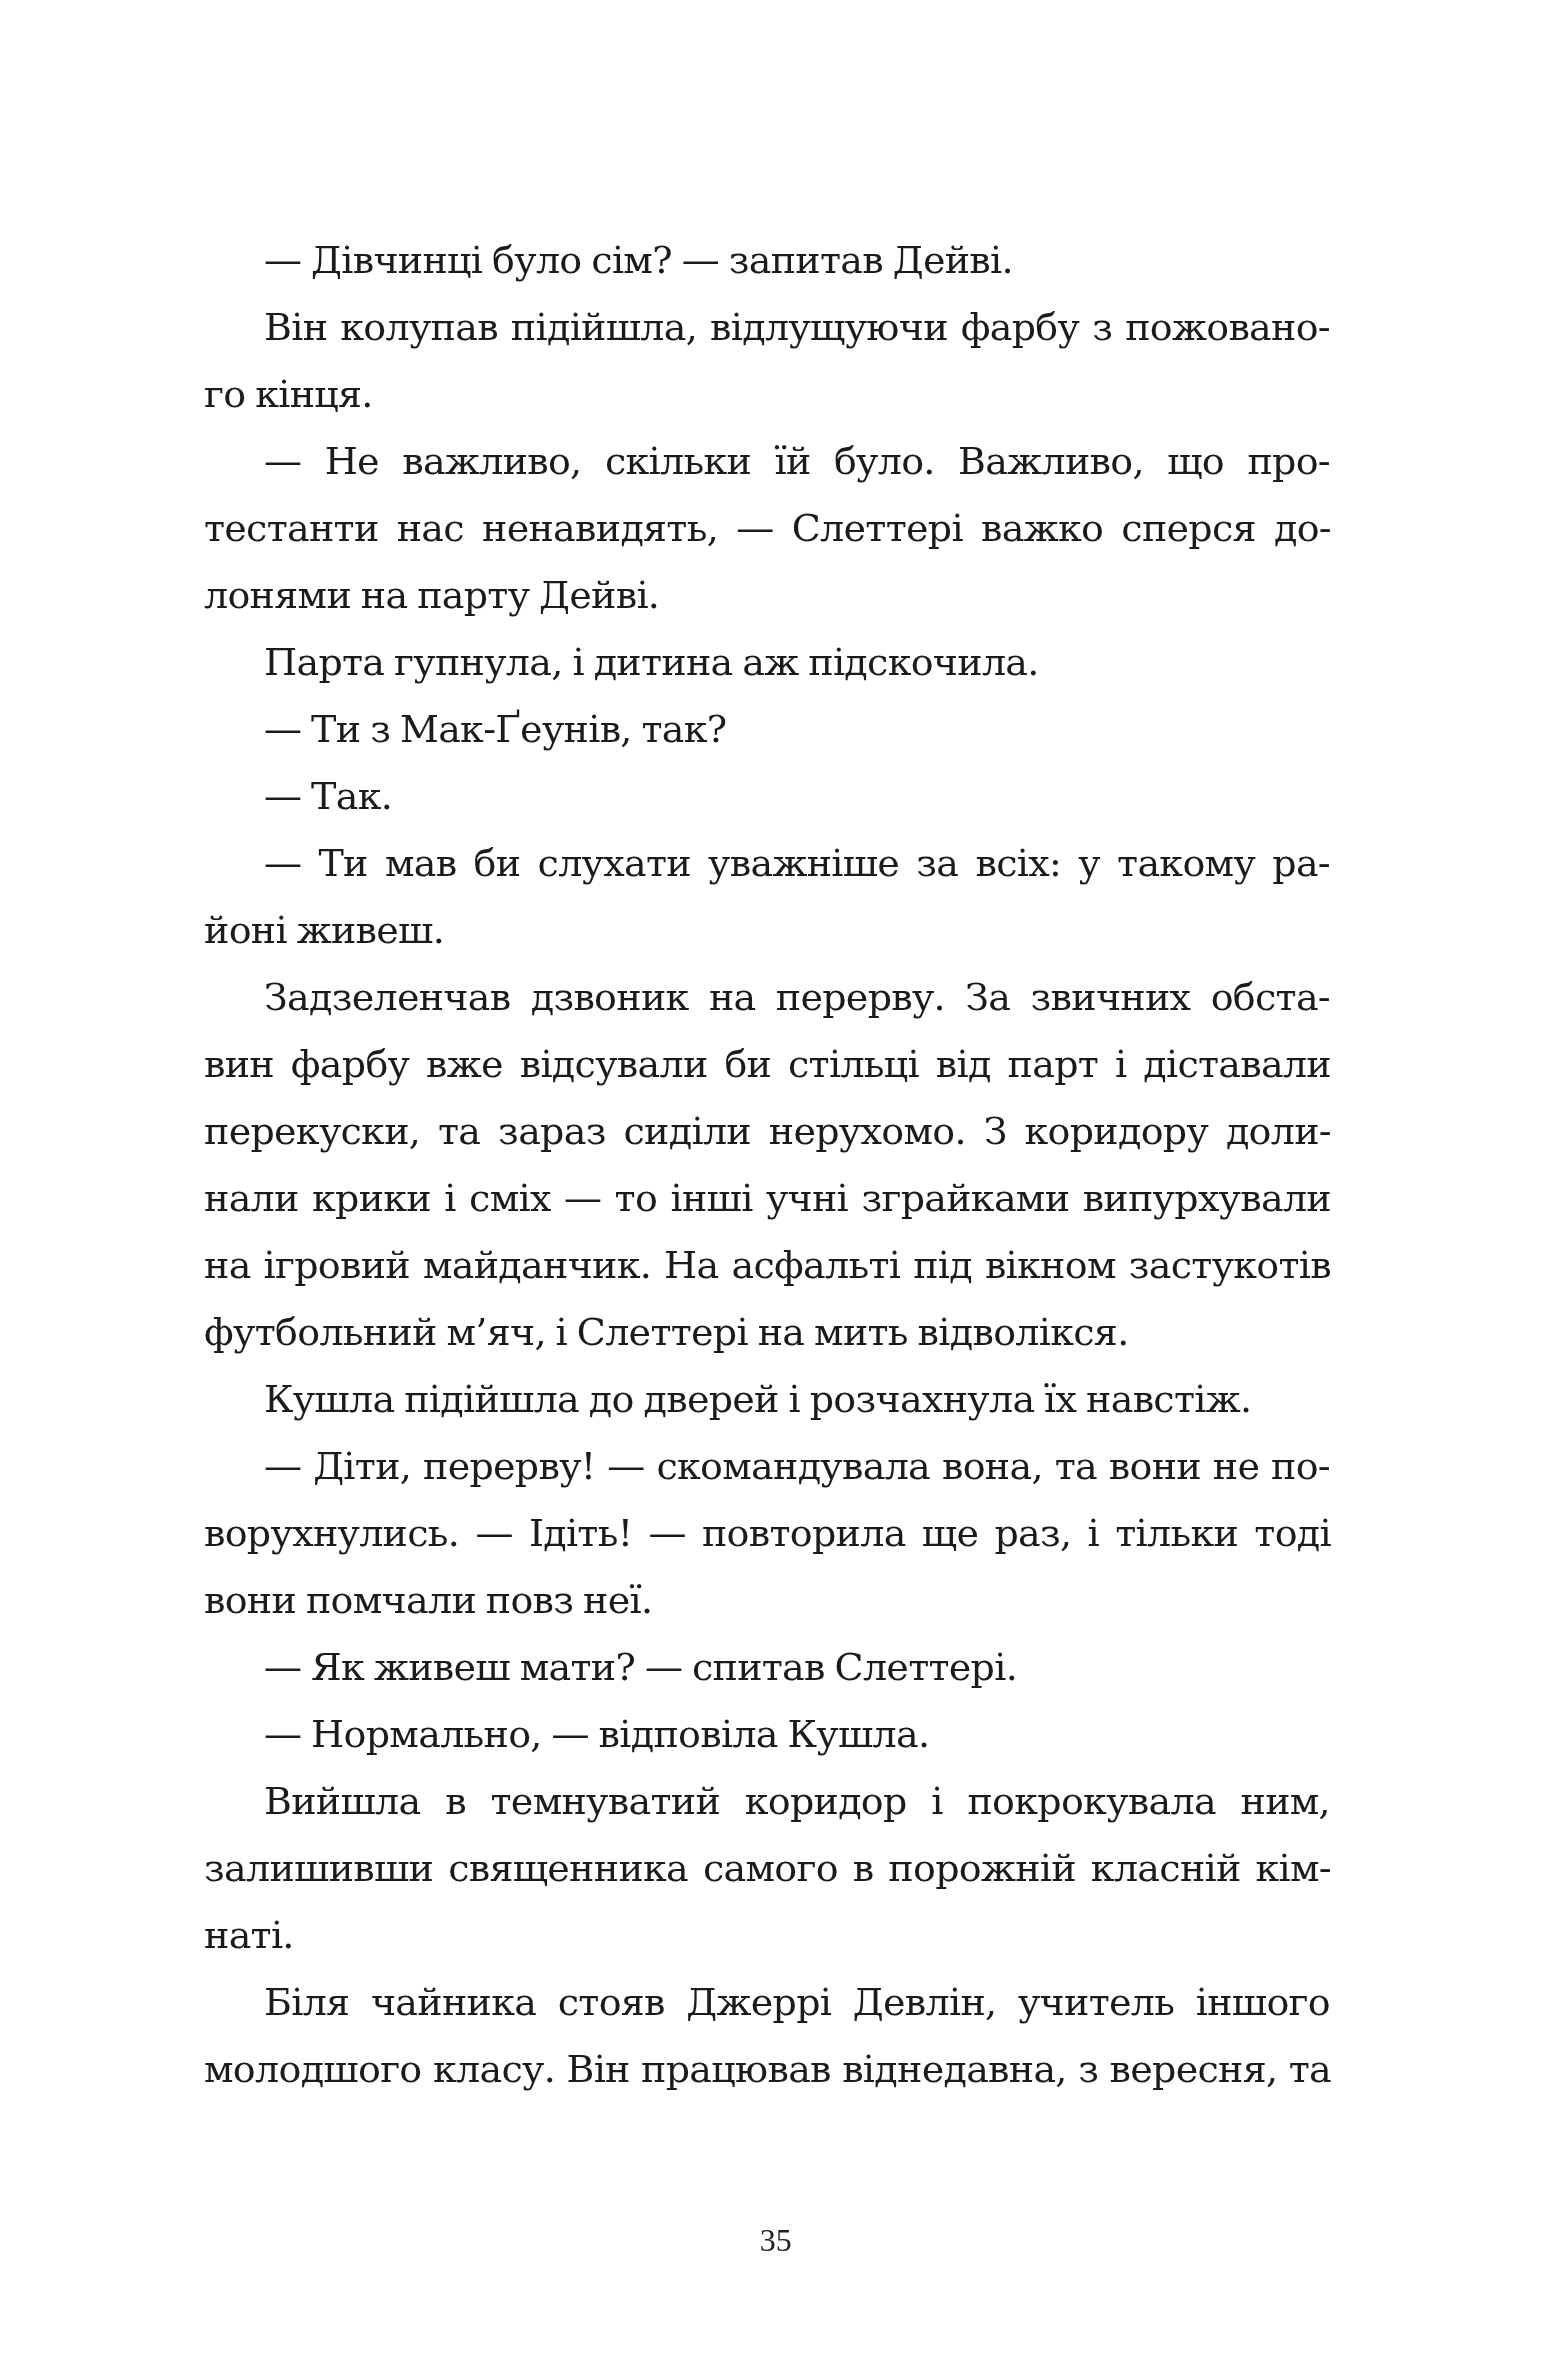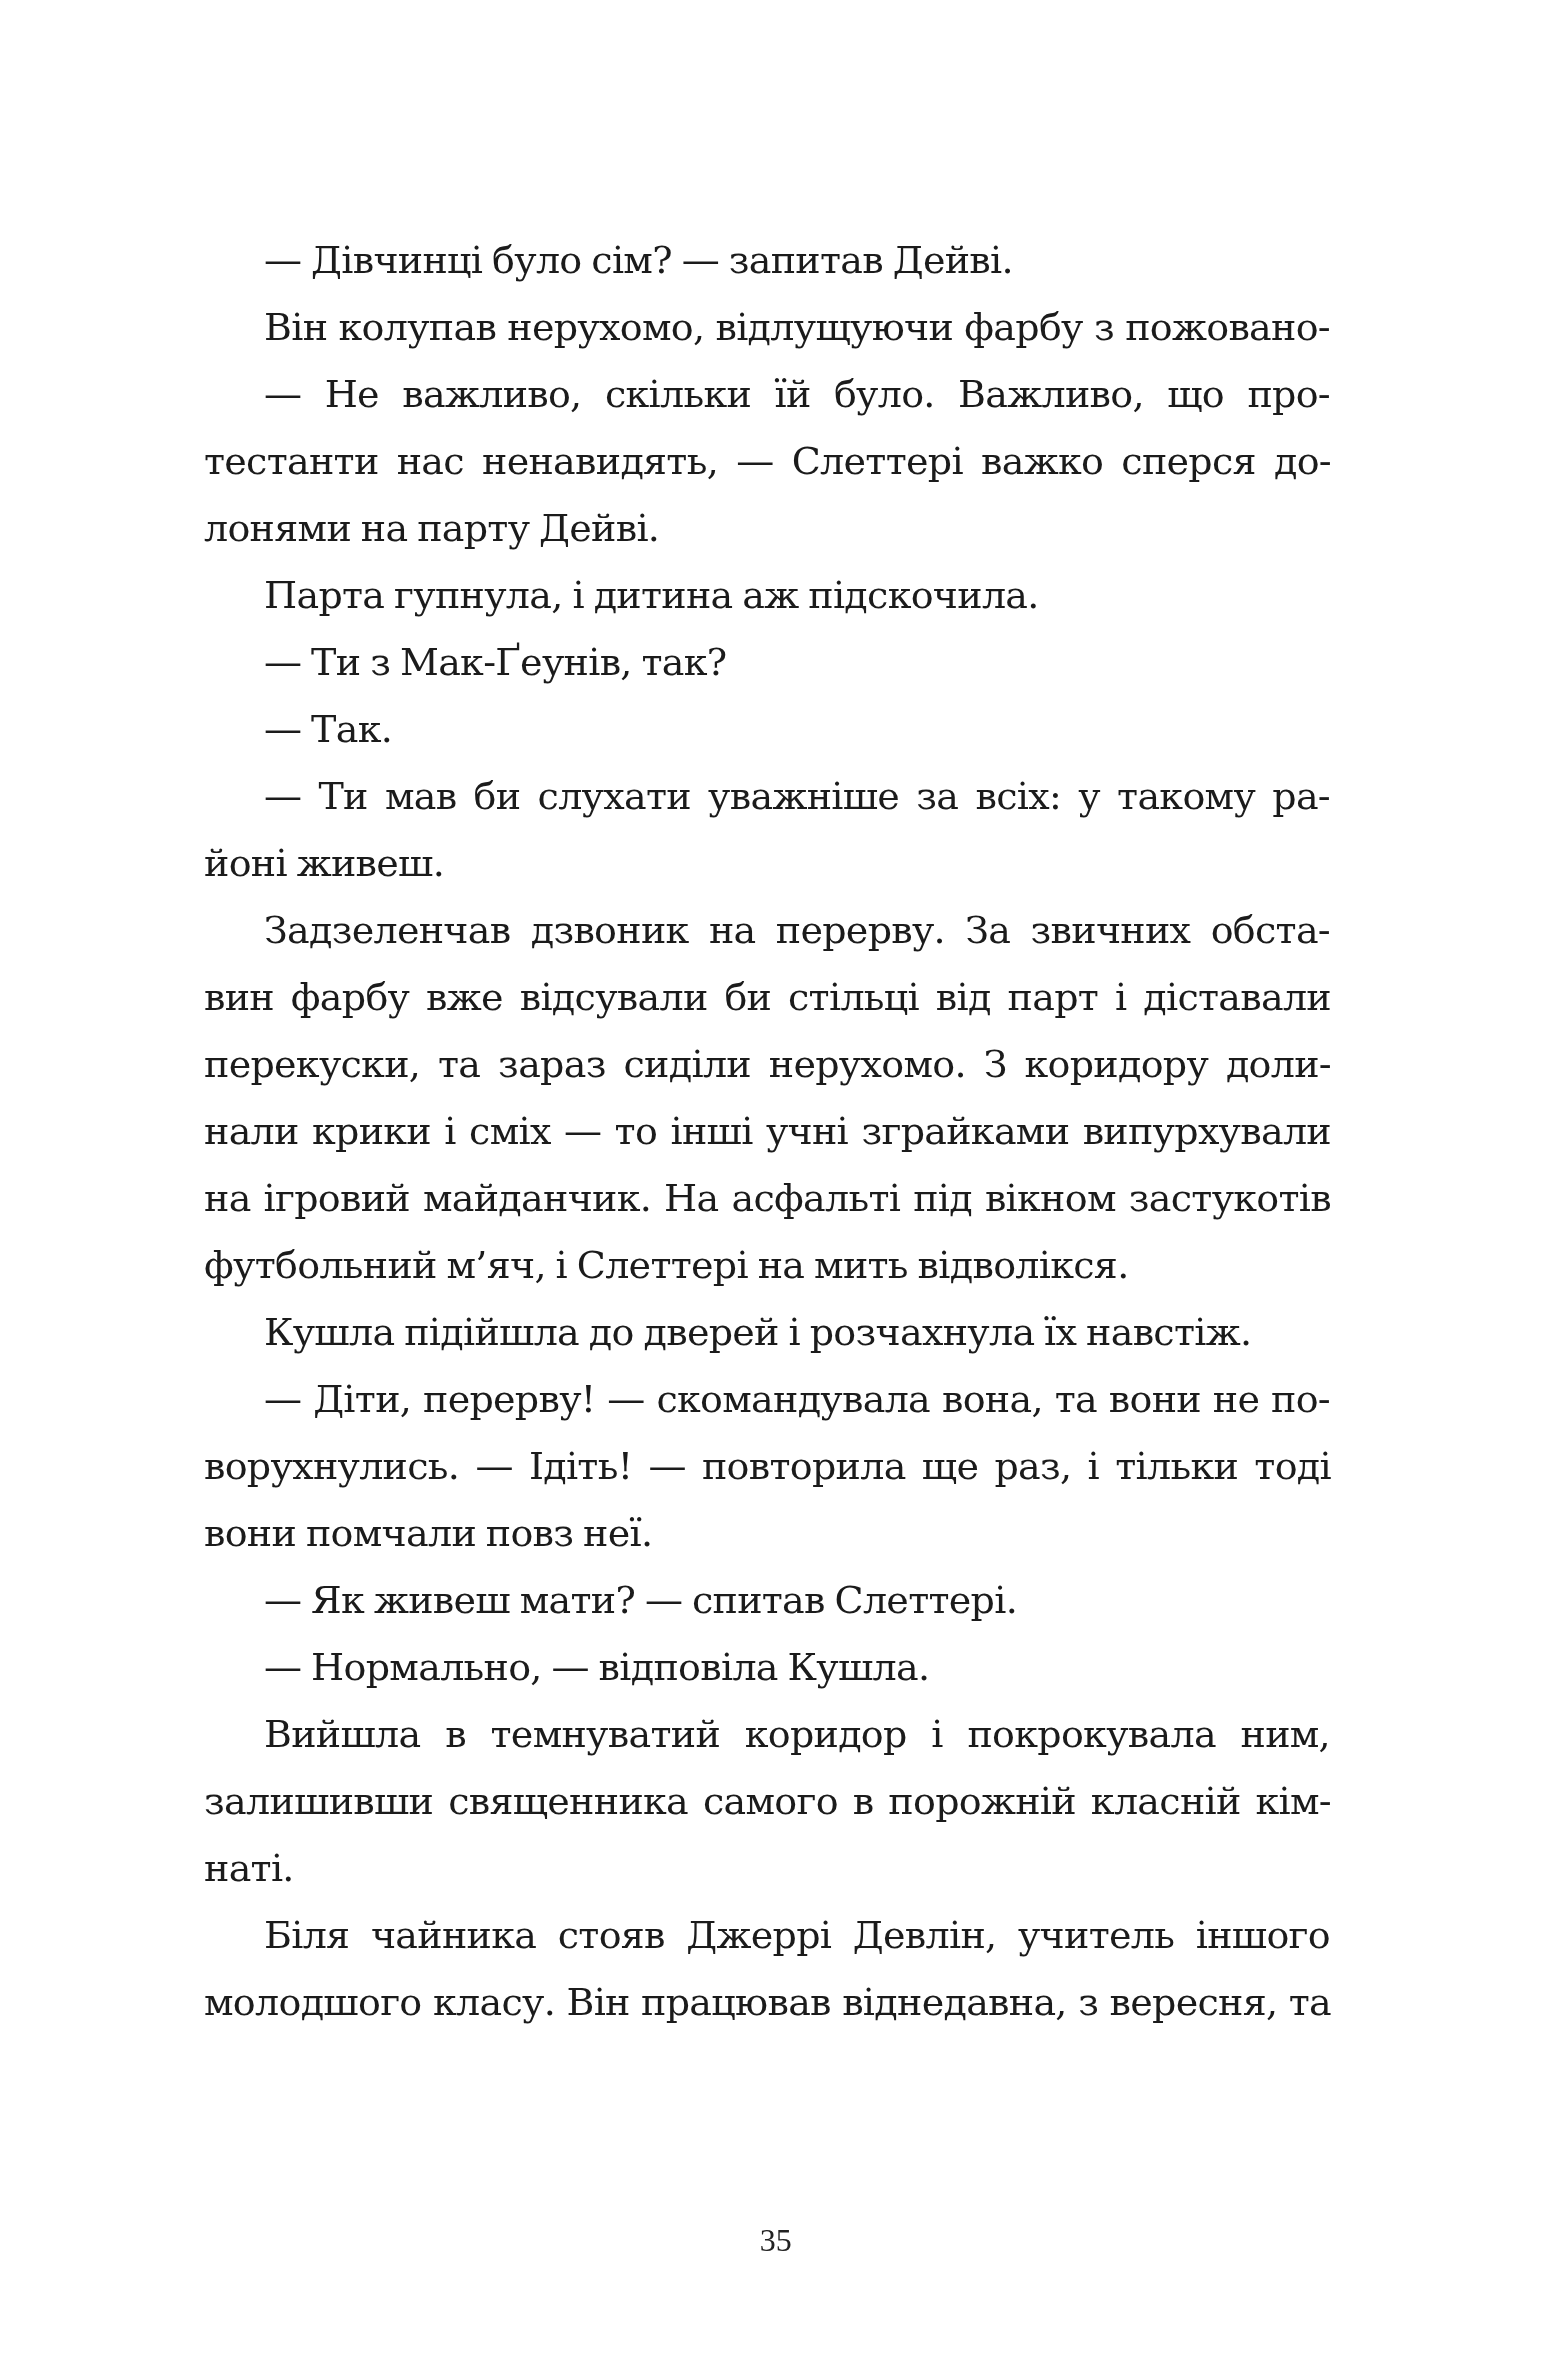--- a/index.html
+++ b/index.html
@@ -54,21 +54,22 @@
       color: #222222;
       padding-left: 3.2px;
     }
   </style>
 </head>
 <body>
 
 <div class="page">
   <div class="text-block">
     <div class="line indent last">— Дівчинці було сім? — запитав Дейві.</div>
-    <div class="line indent">Він колупав нерухомо, відлущуючи фарбу з пожовано-</div>
+    <div class="line indent">Він колупав підійшла, відлущуючи фарбу з пожовано-</div>
+    <div class="line last">го кінця.</div>
     <div class="line indent">— Не важливо, скільки їй було. Важливо, що про-</div>
     <div class="line">тестанти нас ненавидять, — Слеттері важко сперся до-</div>
     <div class="line last">лонями на парту Дейві.</div>
     <div class="line indent last">Парта гупнула, і дитина аж підскочила.</div>
     <div class="line indent last">— Ти з Мак-Ґеунів, так?</div>
     <div class="line indent last">— Так.</div>
     <div class="line indent">— Ти мав би слухати уважніше за всіх: у такому ра-</div>
     <div class="line last">йоні живеш.</div>
     <div class="line indent">Задзеленчав дзвоник на перерву. За звичних обста-</div>
     <div class="line">вин фарбу вже відсували би стільці від парт і діставали</div>

